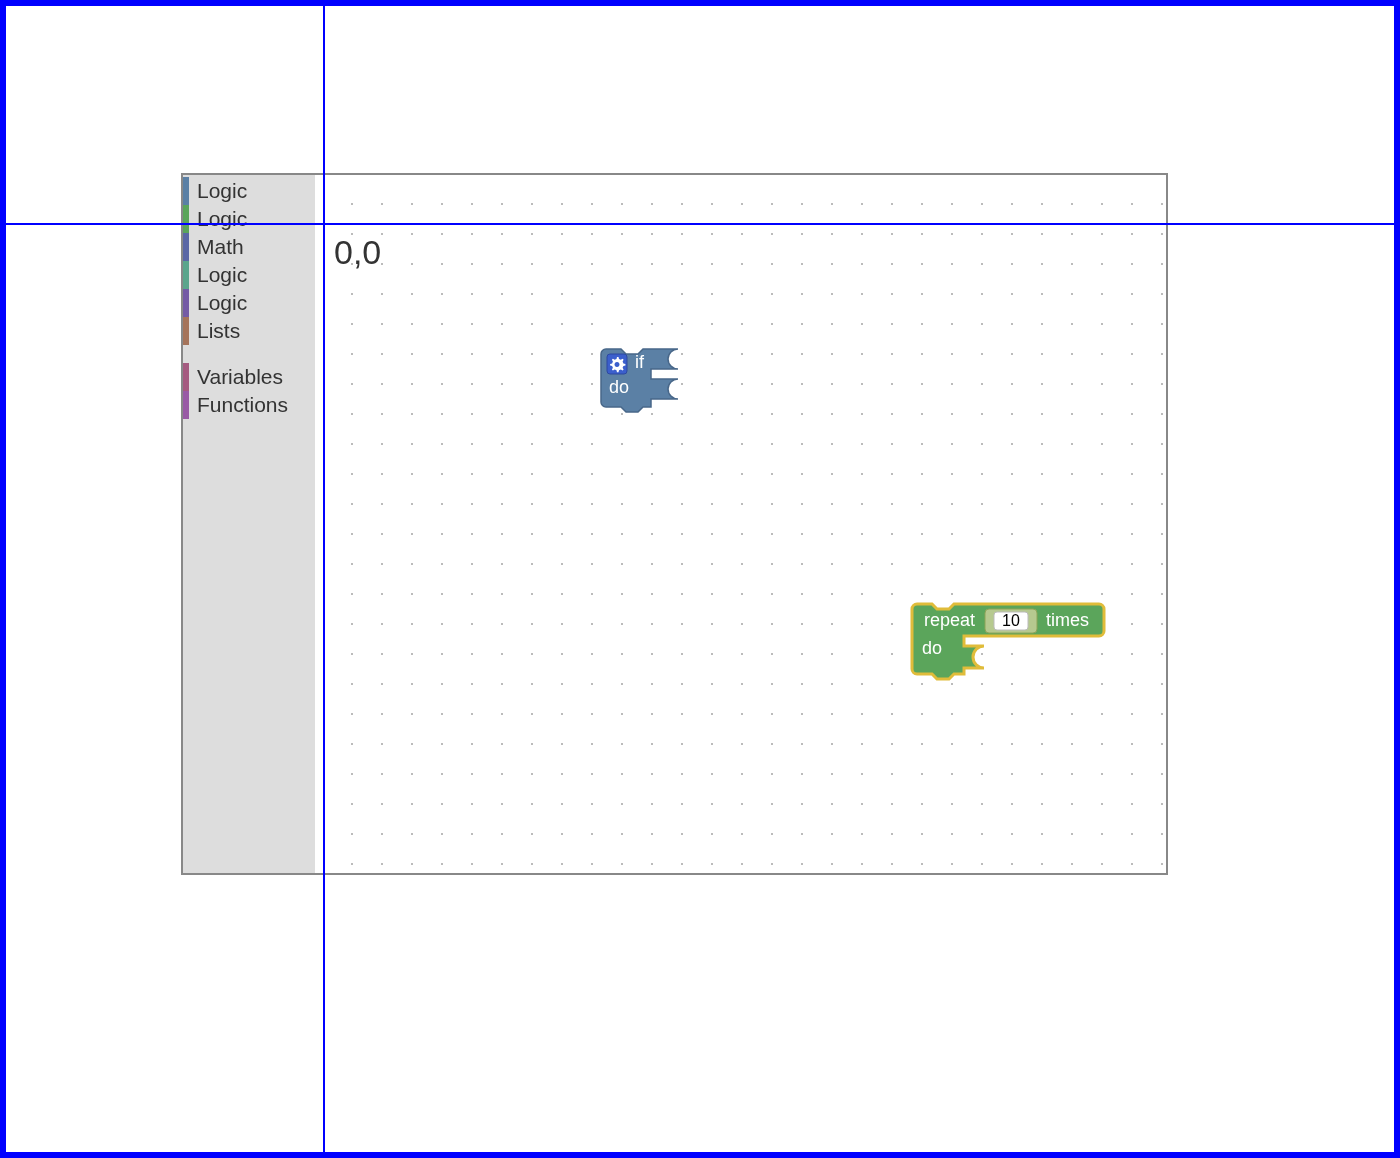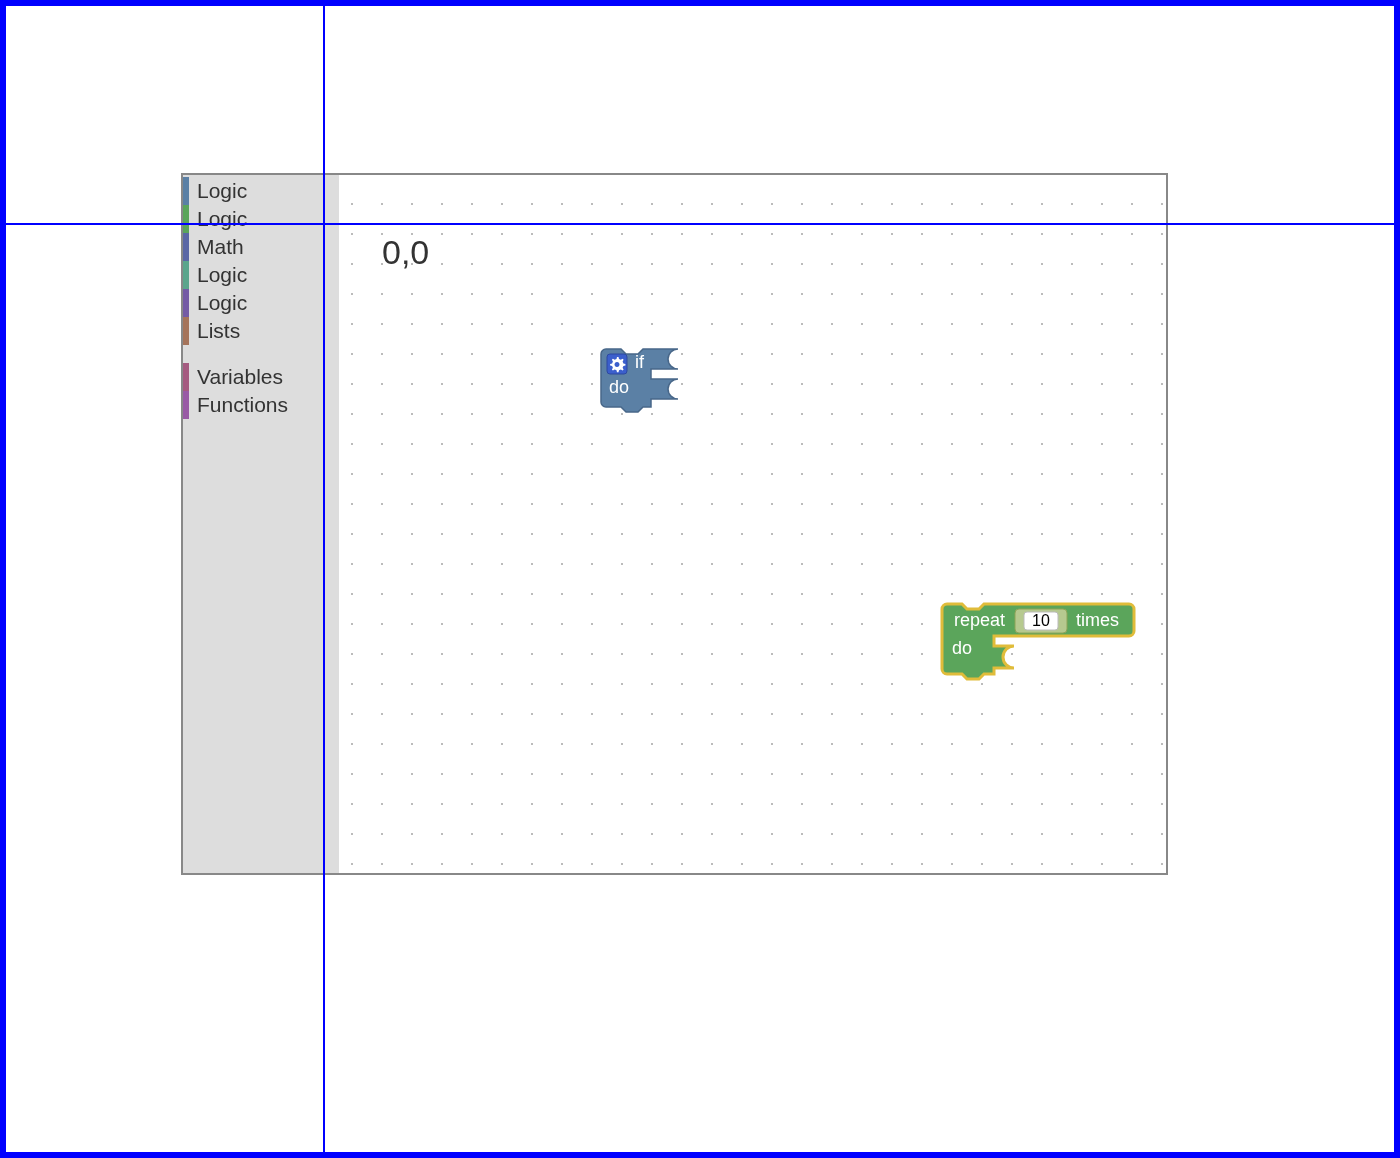--- a/index.html
+++ b/index.html
@@ -32,21 +32,21 @@
   
   .workspace-frame {
     position: absolute;
     border: 2px solid #888;
     background: #fff;
   }
   
   .toolbox {
     position: absolute;
     left: 0; top: 0; bottom: 0;
-    width: 156px;
+    width: 132px;
     background: #ddd;
     padding-top: 2px;
   }
   .toolbox-item {
     display: flex;
     align-items: center;
     font-size: 21px;
     color: #333;
     height: 28px;
     cursor: pointer;
@@ -71,21 +71,20 @@
     background-image: radial-gradient(#bbb 1.2px, transparent 1.2px);
     background-size: 30px 30px;
     background-position: 14px 14px;
   }
   
   .origin-label {
     position: absolute;
     font-size: 34px;
     color: #333;
     font-family: Arial, sans-serif;
-    margin-left: 48px;
   }
   
   
   .block {
     position: absolute;
     cursor: grab;
     margin-top: 28px;
   }
   .block svg { display: block; overflow: visible; }
   .block-text {
@@ -179,21 +178,21 @@
 
           <g class="mutator-icon">
             <rect x="6" y="5" width="20" height="20"></rect>
             <path d="M16,8 l1.5,0 l0.5,2 l1.8,0.8 l1.8,-1 l1,1 l-1,1.8 l0.8,1.8 l2,0.5 l0,1.5 l-2,0.5 l-0.8,1.8 l1,1.8 l-1,1 l-1.8,-1 l-1.8,0.8 l-0.5,2 l-1.5,0 l-0.5,-2 l-1.8,-0.8 l-1.8,1 l-1,-1 l1,-1.8 l-0.8,-1.8 l-2,-0.5 l0,-1.5 l2,-0.5 l0.8,-1.8 l-1,-1.8 l1,-1 l1.8,1 l1.8,-0.8 z M16,13 a2.5,2.5 0 1 0 0.01,0 z"></path>
           </g>
           <text class="block-text" x="34" y="19">if</text>
           <text class="block-text" x="8" y="44">do</text>
         </svg>
       </div>
 
-      <div class="block" id="repeat-block" style="left: 619px; top: 401px;">
+      <div class="block" id="repeat-block" style="left: 589px; top: 401px;">
         <svg width="210" height="90">
           <path id="repeat-path" d="M5,0
                    h15 l5,5 h12 l5,-5
                    h145
                    a5,5 0 0 1 5,5
                    v22
                    a5,5 0 0 1 -5,5
                    h-135
                    v10
                    h20

